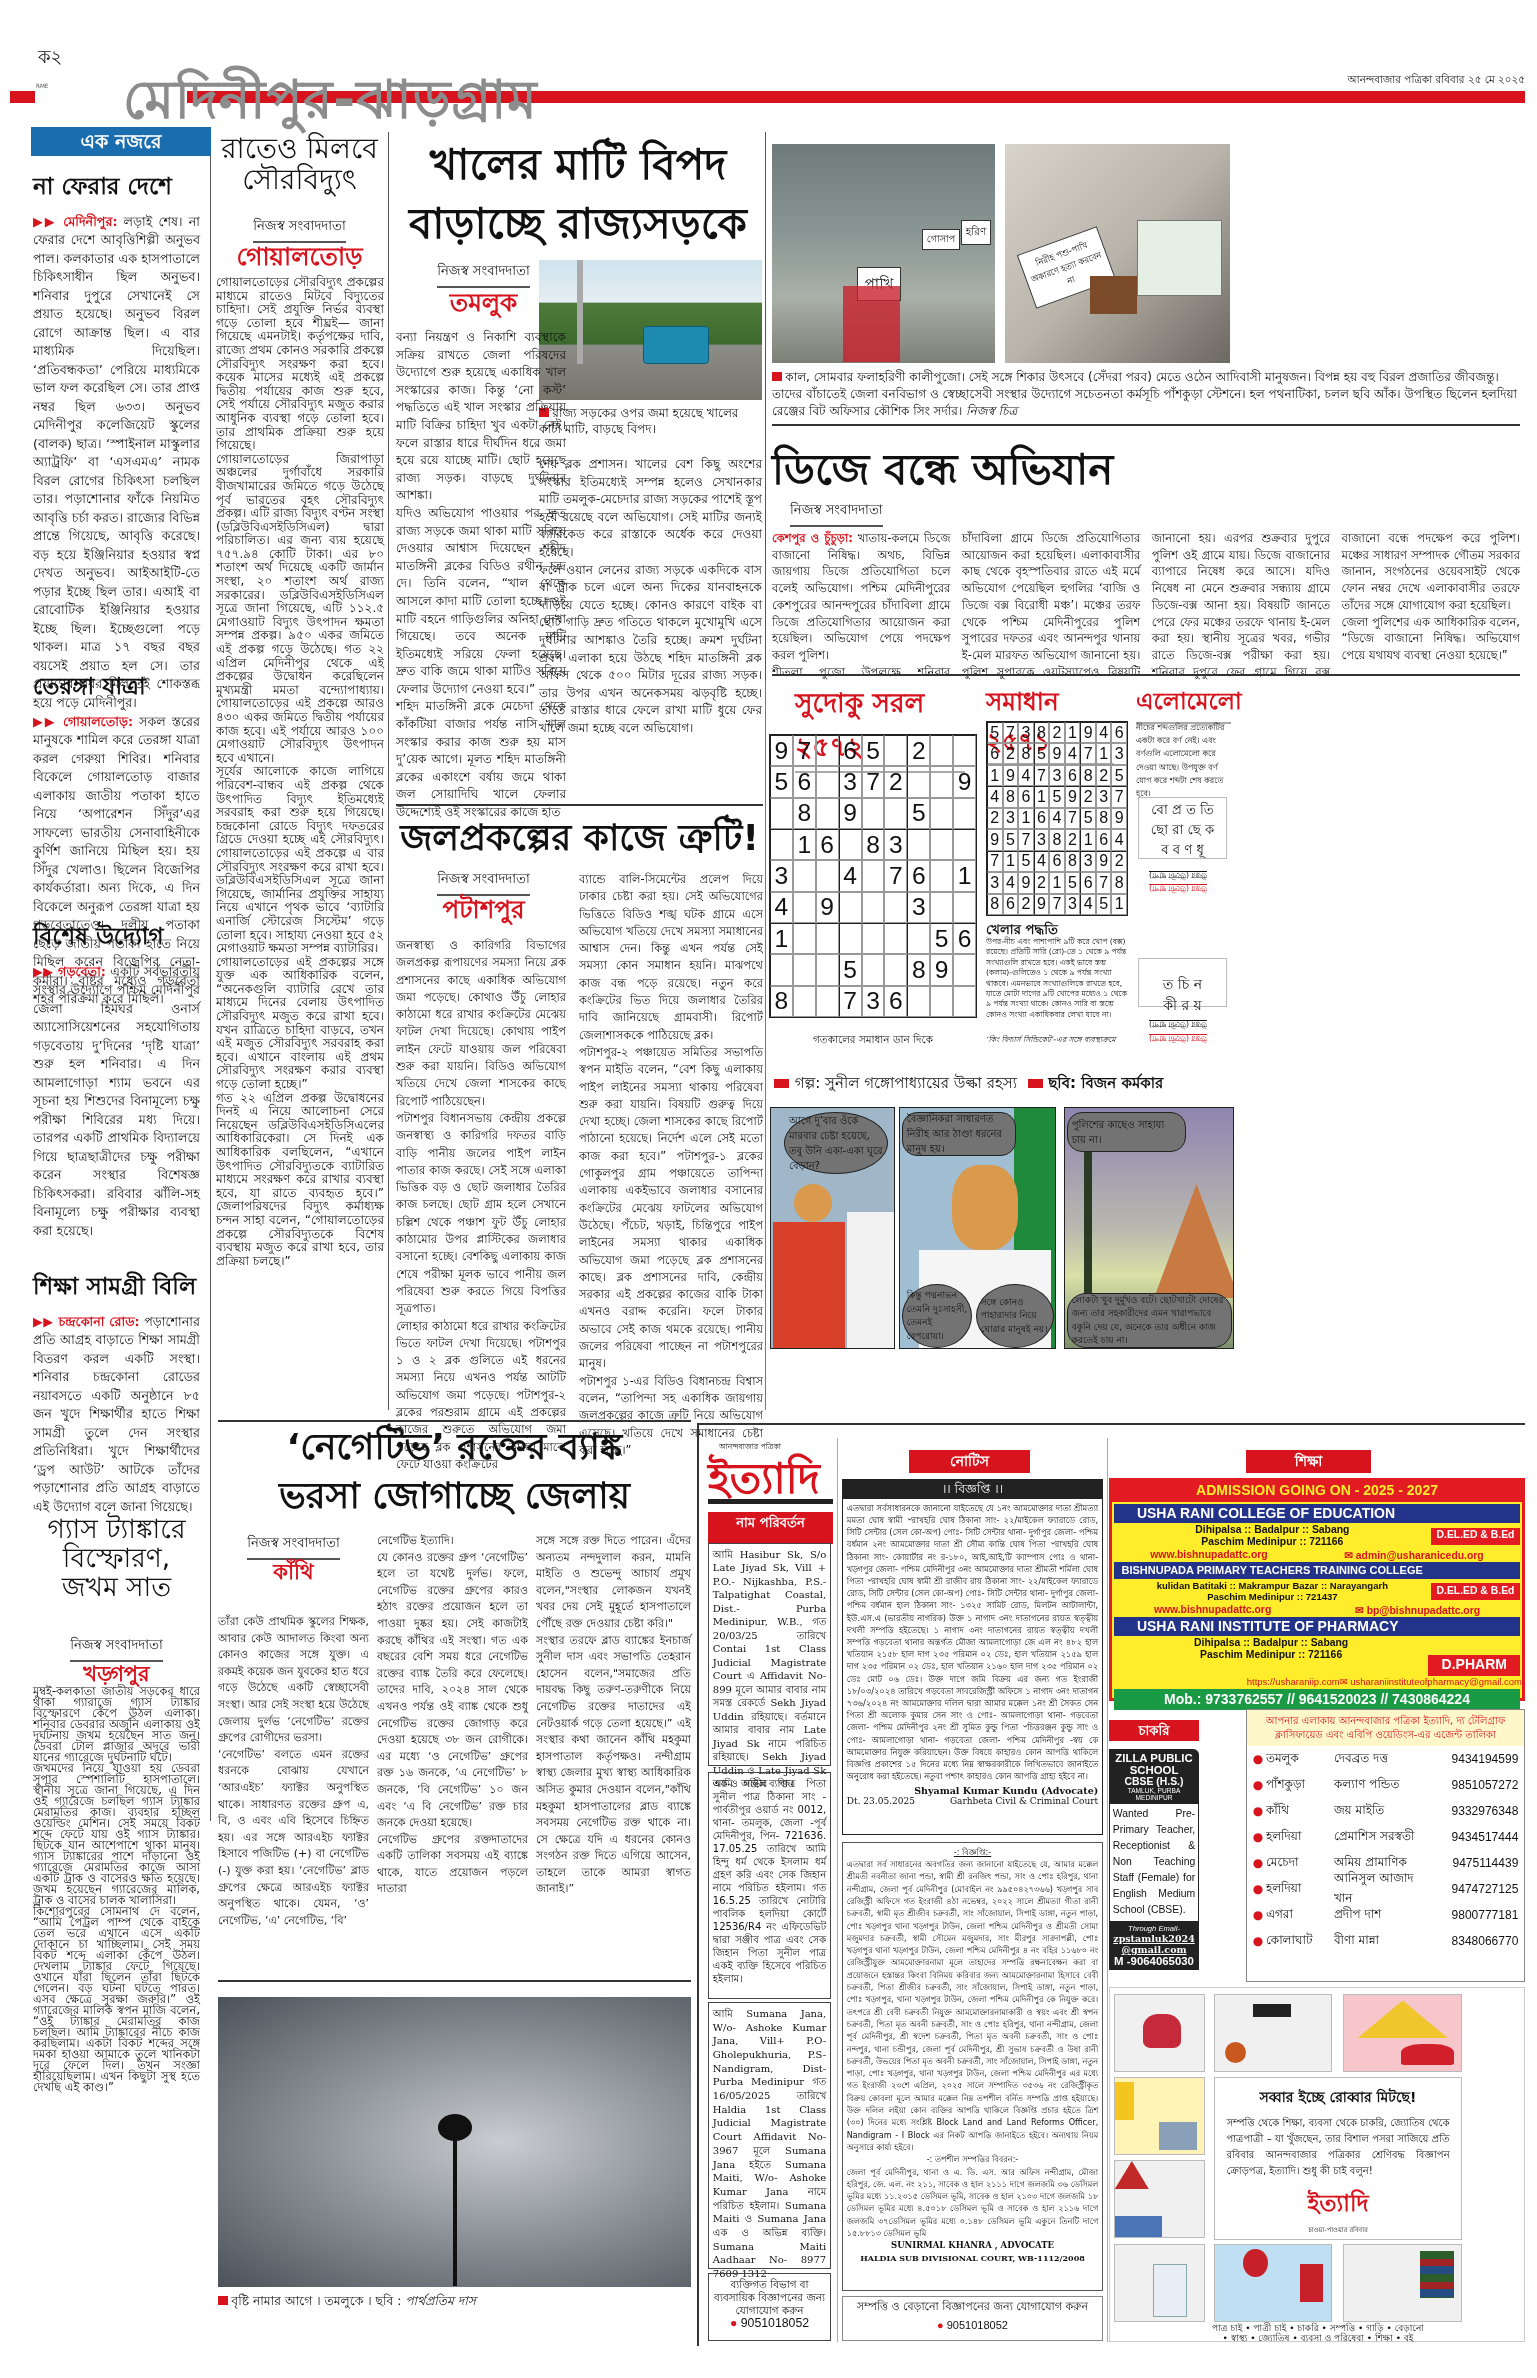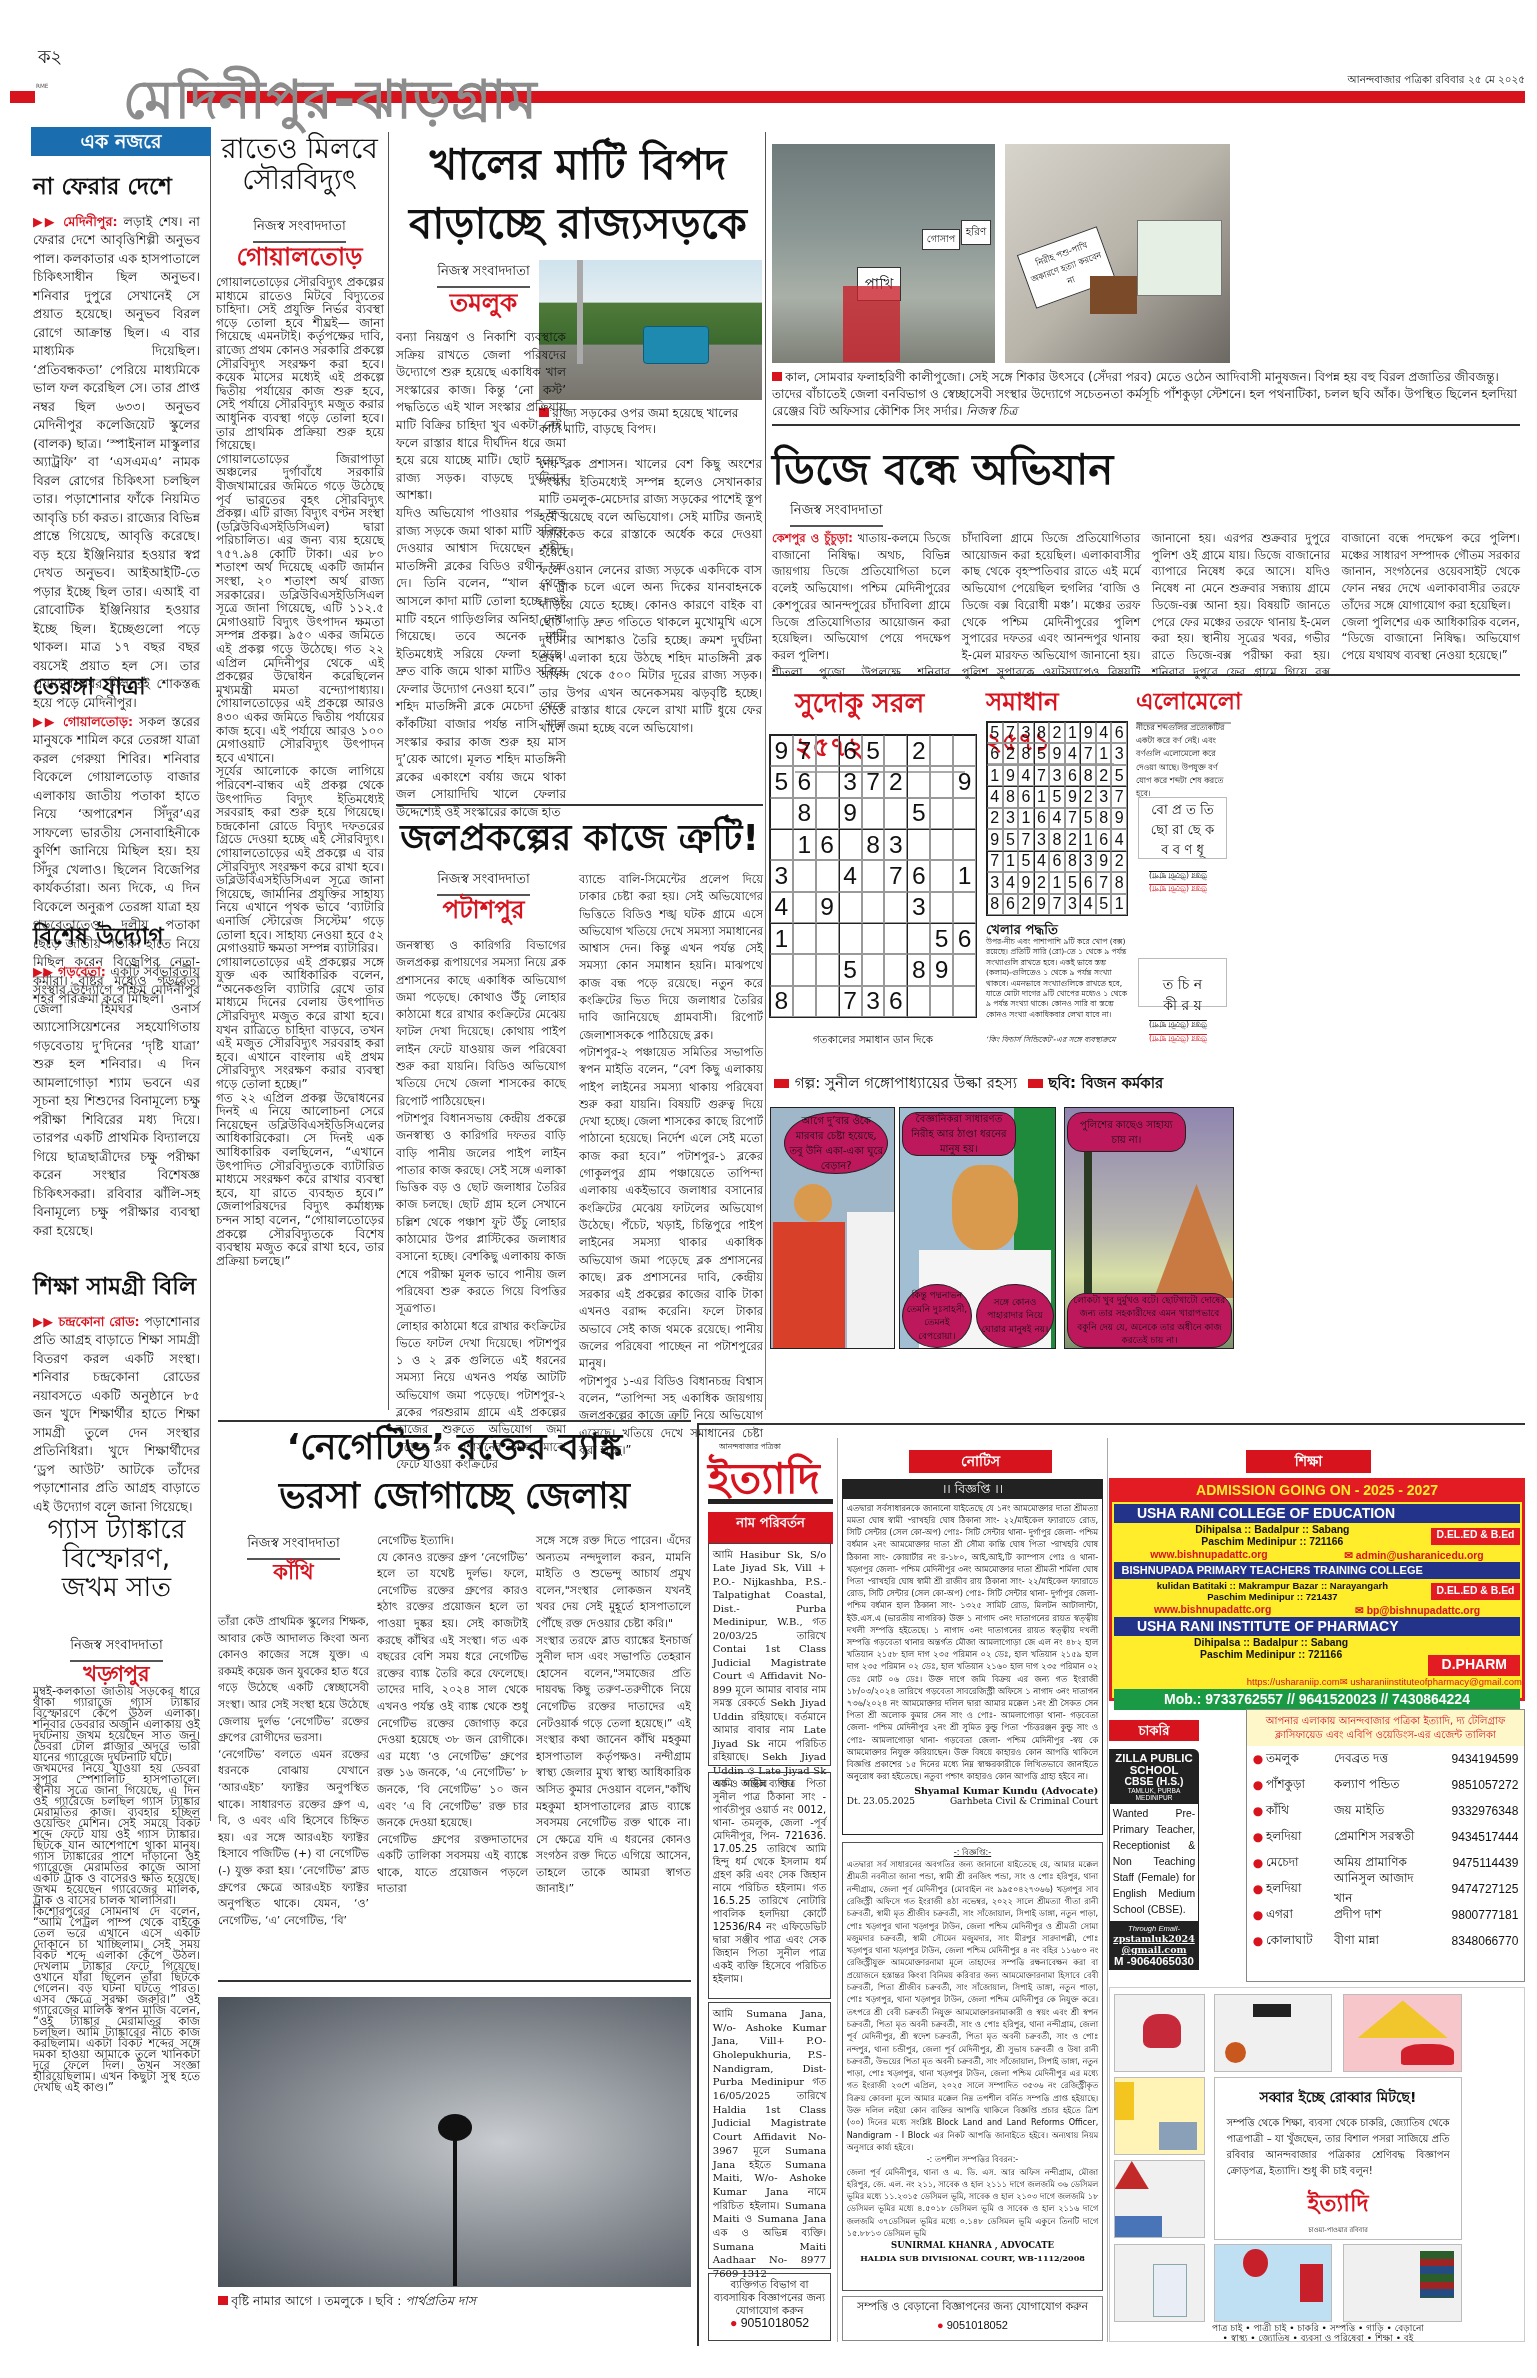--- a/index.html
+++ b/index.html
@@ -21,21 +21,21 @@
 .byline{font-size:13.2px;text-align:center;border-bottom:2.8px double #555;display:inline-block;padding-bottom:2.8px}
 .place{color:#d7141e;font-weight:bold;text-align:center;font-size:24.6px}
 .col{position:absolute;font-size:12.5px;line-height:18px;text-align:justify}
 .photo{position:absolute;overflow:hidden}
 .cap{position:absolute;font-size:12.3px;line-height:18px}
 .cap .sq{display:inline-block;width:9.5px;height:9.5px;background:#d7141e;margin-right:3.8px}
 .sud{position:absolute;border:1.9px solid #222;display:grid;grid-template-columns:repeat(9,1fr);grid-template-rows:repeat(9,1fr)}
 .sud div{border:0.9px solid #999;font-family:"Liberation Sans",sans-serif;display:flex;align-items:center;justify-content:center}
 .red-h{color:#d7141e;font-weight:bold}
 .comic-panel{position:absolute;border:1.9px solid #222;overflow:hidden}
-.bubble{position:absolute;background:#be185d;border:1.9px solid #222;border-radius:50%;font-size:12px;text-align:center;display:flex;align-items:center;justify-content:center;line-height:1.5;padding:3.8px}
+.bubble{position:absolute;background:#737373;border:1.9px solid #222;border-radius:50%;font-size:12px;display:flex;align-items:center;justify-content:center;line-height:1.5;padding:3.8px}
 .adbox{position:absolute;border:0.9px solid #444;font-size:11.4px;line-height:15.6px;padding:3.8px;text-align:justify}
 .redlabel{position:absolute;background:#d7141e;color:#fff;font-weight:bold;text-align:center}
 .agent-row{display:flex;font-size:12px;height:26px;align-items:center}
 .agent-row .dot{color:#d7141e;width:13.2px}
 .agent-row .pl{width:68px}
 .agent-row .nm{flex:1}
 .agent-row .ph{width:87px;text-align:right;font-family:"Liberation Sans",sans-serif}
 </style>
 </head>
 <body>
@@ -380,21 +380,21 @@
 <div class="adbox" style="left:708px;top:1543px;width:123px;height:223px;font-family:'DejaVu Serif',serif;font-size:10px;line-height:13.5px">আমি Hasibur Sk, S/o Late Jiyad Sk, Vill + P.O.- Nijkashba, P.S.- Talpatighat Coastal, Dist.- Purba Medinipur, W.B., গত 20/03/25 তারিখে Contai 1st Class Judicial Magistrate Court এ Affidavit No-899 মূলে আমার বাবার নাম সমস্ত রেকর্ডে Sekh Jiyad Uddin রহিয়াছে। বর্তমানে আমার বাবার নাম Late Jiyad Sk নামে পরিচিত রহিয়াছে। Sekh Jiyad Uddin ও Late Jiyad Sk এক ও অভিন্ন ব্যক্তি।</div>
 <div class="adbox" style="left:708px;top:1772px;width:123px;height:227px;font-size:10px;line-height:13px">আমি সঞ্জীব পাত্র পিতা সুনীল পাত্র ঠিকানা সাং - পার্বতীপুর ওয়ার্ড নং 0012, থানা- তমলুক, জেলা -পূর্ব মেদিনীপুর, পিন- 721636. 17.05.25 তারিখে আমি হিন্দু ধর্ম থেকে ইসলাম ধর্ম গ্রহণ করি এবং সেক জিহান নামে পরিচিত হইলাম। গত 16.5.25 তারিখে নোটারি পাবলিক হলদিয়া কোর্টে 12536/R4 নং এফিডেভিট দ্বারা সঞ্জীব পাত্র এবং সেক জিহান পিতা সুনীল পাত্র একই ব্যক্তি হিসেবে পরিচিত হইলাম।</div>
 <div class="adbox" style="left:708px;top:2002px;width:123px;height:267px;font-family:'DejaVu Serif',serif;font-size:10px;line-height:13.7px">আমি Sumana Jana, W/o- Ashoke Kumar Jana, Vill+ P.O- Gholepukhuria, P.S-Nandigram, Dist- Purba Medinipur গত 16/05/2025 তারিখে Haldia 1st Class Judicial Magistrate Court Affidavit No- 3967 মূলে Sumana Jana হইতে Sumana Maiti, W/o- Ashoke Kumar Jana নামে পরিচিত হইলাম। Sumana Maiti ও Sumana Jana এক ও অভিন্ন ব্যক্তি। Sumana Maiti Aadhaar No- 8977 7609 1312</div>
 <div class="adbox" style="left:708px;top:2273px;width:123px;height:68px;text-align:center;font-size:10.4px;line-height:13.2px">
   <div>ব্যক্তিগত বিভাগ বা ব্যবসায়িক বিজ্ঞাপনের জন্য যোগাযোগ করুন</div>
   <div style="font-family:'Liberation Sans',sans-serif;font-size:12.3px"><span style="color:#d7141e">● </span><span>9051018052</span></div>
 </div>
 
 <div class="vline" style="left:837px;top:1438px;height:904px;background:#aaa"></div>
 
-<div class="redlabel" style="left:909px;top:1450px;width:143px;height:23px;font-size:14px;line-height:23px">নোটিস</div>
+<div class="redlabel" style="left:909px;top:1450px;width:121px;height:23px;font-size:14px;line-height:23px">নোটিস</div>
 <div class="abs" style="left:842px;top:1479px;width:261px;height:356px;border:1.4px solid #222">
   <div style="background:#222;color:#fff;text-align:center;font-size:12.3px;height:19px;line-height:19px">।। বিজ্ঞপ্তি ।।</div>
   <div style="font-size:8.3px;line-height:12.2px;padding:2.8px 3.8px;text-align:justify">এতদ্বারা সর্বসাধারনকে জানানো যাইতেছে যে ১নং আমমোক্তার দাতা শ্রীমত্যা মমতা ঘোষ স্বামী ৺রাখহরি ঘোষ ঠিকানা সাং- ২২/মাইকেল ফ্যারাডে রোড, সিটি সেন্টার (সেল কো-অপ) পোঃ- সিটি সেন্টার থানা- দুর্গাপুর জেলা- পশ্চিম বর্ধমান ২নং আমমোক্তার দাতা শ্রী সৌম্য কান্তি ঘোষ পিতা ৺রাখহরি ঘোষ ঠিকানা সাং- কোয়ার্টার নং র-১৮০, আই,আই,টি ক্যাম্পাস পোঃ ও থানা- খড়্গপুর জেলা- পশ্চিম মেদিনীপুর ৩নং আমমোক্তার দাতা শ্রীমতী শর্মিলা ঘোষ পিতা ৺রাখহরি ঘোষ স্বামী শ্রী রাজীব রায় ঠিকানা সাং- ২২/মাইকেল ফ্যারাডে রোড, সিটি সেন্টার (সেল কো-অপ) পোঃ- সিটি সেন্টার থানা- দুর্গাপুর জেলা- পশ্চিম বর্ধমান হাল ঠিকানা সাং- ১৩২৫ সামিট রোড, মিলটন আটালান্টা, ইউ.এস.এ (ভারতীয় নাগরিক) উক্ত ১ নাগাদ ৩নং দাতাগনের রায়ত স্বত্ত্বীয় দখলী সম্পত্তি হইতেছে। ১ নাগাদ ৩নং দাতাগনের রায়ত স্বত্ত্বীয় দখলী সম্পত্তি গড়বেতা থানার অন্তর্গত মৌজা আমলাগোড়া জে এল নং ৪৮২ হাল খতিয়ান ২১৫৮ হাল দাগ ২৩৫ পরিমান ০২ ডেঃ, হাল খতিয়ান ২১৫৯ হাল দাগ ২৩৫ পরিমান ০২ ডেঃ, হাল খতিয়ান ২১৬০ হাল দাগ ২৩৫ পরিমান ০২ ডেঃ মোট ০৬ ডেঃ। উক্ত দাগে জমি বিক্রয় এর জন্য গত ইংরাজী ১৮/০৩/২০২৪ তারিখে গড়বেতা সাবরেজিস্ট্রী অফিসে ১ নাগাদ ৩নং দাতাগন ৭৩৬/২০২৪ নং আমমোক্তার দলিল দ্বারা আমার মক্কেল ১নং শ্রী সৈকত সেন পিতা শ্রী অলোক কুমার সেন সাং ও পোঃ- আমলাগোড়া থানা- গড়বেতা জেলা- পশ্চিম মেদিনীপুর ২নং শ্রী সুমিত কুন্ডু পিতা ৺চিত্তরঞ্জন কুন্ডু সাং ও পোঃ- আমলাগোড়া থানা- গড়বেতা জেলা- পশ্চিম মেদিনীপুর -স্বয় কে আমমোক্তার নিযুক্ত করিয়াছেন। উক্ত বিষয়ে কাহারও কোন আপত্তি থাকিলে বিজ্ঞপ্তি প্রকাশের ১৫ দিনের মধ্যে নিম্ন স্বাক্ষরকারীকে লিখিতভাবে জানাইতে অনুরোধ করা হইতেছে। নতুবা পশ্চাৎ কাহারও কোন আপত্তি গ্রাহ্য হইবে না।</div>
   <div style="font-family:'DejaVu Serif',serif;font-weight:bold;font-size:9.5px;text-align:right;padding:0 3.8px">Shyamal Kumar Kundu (Advocate)</div>
   <div style="font-family:'DejaVu Serif',serif;font-size:9px;display:flex;justify-content:space-between;padding:0 3.8px">
       <span>Dt. 23.05.2025</span>
       <span>Garhbeta Civil &amp; Criminal Court</span>
     </div>
 </div>
 <div class="abs" style="left:842px;top:1842px;width:261px;height:449px;border:0.9px solid #555;font-size:8.1px;line-height:12.3px;padding:2.8px 3.8px;text-align:justify">

